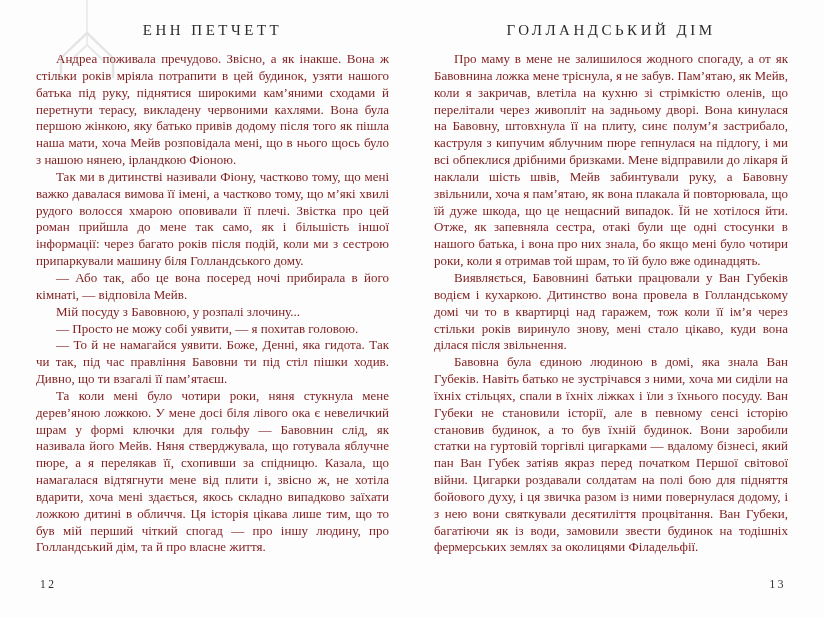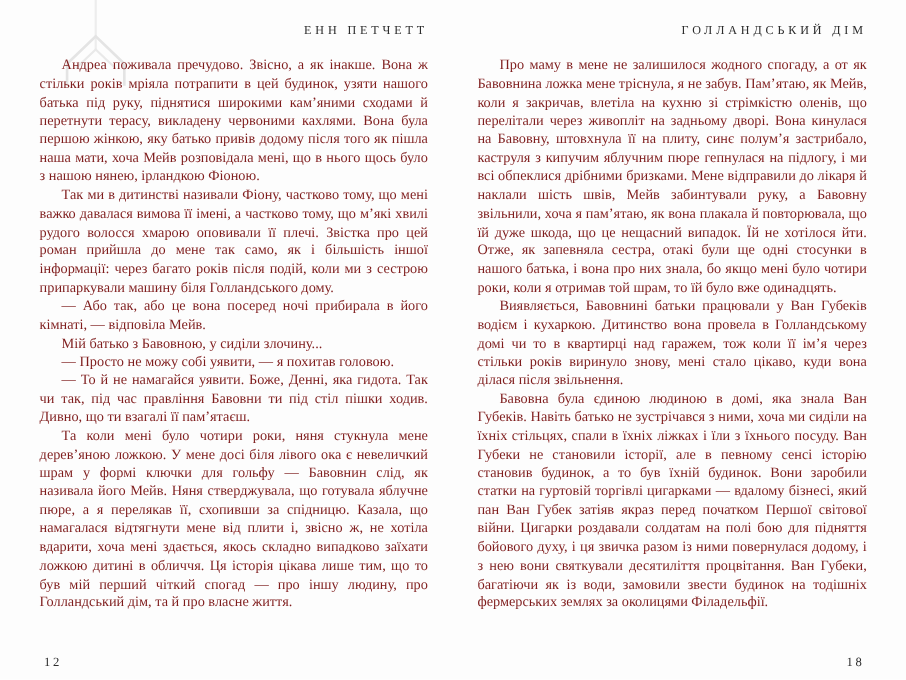--- a/index.html
+++ b/index.html
@@ -7,32 +7,32 @@
     position:relative; width:824px; height:618px;
     background:#fdfdfd; overflow:hidden;
     font-family:"Liberation Serif","DejaVu Serif",serif;
     color:#1f1f1f;
   }
   .page { position:absolute; top:0; height:618px; }
   .page-left  { left:36px;  width:353px; }
   .page-right { left:434px; width:354px; }
   .running-head {
     position:absolute; top:22px; left:0; width:100%;
-    text-align:right; font-size:11px; letter-spacing:3.5px;
+    text-align:center; font-size:15px; letter-spacing:3.5px;
     color:#2c2c2c; white-space:nowrap;
   }
   .page-text {
     position:absolute; top:51px; left:0; right:0;
     text-align:justify; font-size:13px; line-height:16.85px;
     color:#7f1d1d;
   }
   p.para { margin:0; text-indent:20px; }
   .italic { }
   .pagenum {
-    position:absolute; bottom:10px; font-size:11.5px;
+    position:absolute; bottom:28px; font-size:11.5px;
     letter-spacing:2.5px; color:#2c2c2c;text-align:center;
   }
   .pagenum-left  { left:4px; }
   .pagenum-right { right:2px; }
   .watermark { position:absolute; left:58px; top:28px; pointer-events:none; }
   .watermark-ribbon {
     position:absolute; left:86px; top:0; width:2px; height:46px;
     background:#ededed; pointer-events:none;
   }
 </style>
@@ -48,31 +48,31 @@
     <line x1="55" y1="30" x2="55" y2="50" stroke="#e4e4e4" stroke-width="2.4"></line>
     <polyline points="11,34 29,17 47,34" fill="none" stroke="#e9e9e9" stroke-width="2"></polyline>
   </svg>
 
   <div class="page page-left">
     <div class="running-head">ЕНН ПЕТЧЕТТ</div>
     <div class="page-text">
         <p class="para indent"><span>Андреа поживала пречудово. Звісно, а як інакше. Вона ж стільки років мріяла потрапити в цей будинок, узяти нашого батька під руку, піднятися широкими кам’яними сходами й перетнути терасу, викладену червоними кахлями. Вона була першою жінкою, яку батько привів додому після того як пішла наша мати, хоча Мейв розповідала мені, що в нього щось було з нашою нянею, ірландкою Фіоною.</span></p>
         <p class="para indent"><span>Так ми в дитинстві називали Фіону, частково тому, що мені важко давалася вимова її імені, а частково тому, що м’які хвилі рудого волосся хмарою оповивали її плечі. Звістка про цей роман прийшла до мене так само, як і більшість іншої інформації: через багато років після подій, коли ми з сестрою припаркували машину біля Голландського дому.</span></p>
         <p class="para indent"><span>— Або так, або це вона посеред ночі прибирала в його кімнаті, — відповіла Мейв.</span></p>
-        <p class="para indent"><span>Мій батько з Бавовною, у сиділи злочину...</span></p>
+        <p class="para indent"><span>Мій посуду з Бавовною, у розпалі злочину...</span></p>
         <p class="para indent"><span>— Просто не можу собі уявити, — я похитав головою.</span></p>
         <p class="para indent"><span>— То й не намагайся </span><span class="italic">уявити</span><span>. Боже, Денні, яка гидота. Так чи так, під час правління Бавовни ти під стіл пішки ходив. Дивно, що ти взагалі її пам’ятаєш.</span></p>
         <p class="para indent"><span>Та коли мені було чотири роки, няня стукнула мене дерев’яною ложкою. У мене досі біля лівого ока є невеличкий шрам у формі ключки для гольфу — Бавовнин слід, як називала його Мейв. Няня стверджувала, що готувала яблучне пюре, а я перелякав її, схопивши за спідницю. Казала, що намагалася відтягнути мене від плити і, звісно ж, не хотіла вдарити, хоча мені здається, якось складно випадково заїхати ложкою дитині в обличчя. Ця історія цікава лише тим, що то був мій перший чіткий спогад — про іншу людину, про Голландський дім, та й про власне життя.</span></p>
       </div>
     <div class="pagenum pagenum-left">12</div>
   </div>
 
   <div class="page page-right">
     <div class="running-head">ГОЛЛАНДСЬКИЙ ДІМ</div>
     <div class="page-text">
         <p class="para indent"><span>Про маму в мене не залишилося жодного спогаду, а от як Бавовнина ложка мене тріснула, я не забув. Пам’ятаю, як Мейв, коли я закричав, влетіла на кухню зі стрімкістю оленів, що перелітали через живопліт на задньому дворі. Вона кинулася на Бавовну, штовхнула її на плиту, синє полум’я застрибало, каструля з кипучим яблучним пюре гепнулася на підлогу, і ми всі обпеклися дрібними бризками. Мене відправили до лікаря й наклали шість швів, Мейв забинтували руку, а Бавовну звільнили, хоча я пам’ятаю, як вона плакала й повторювала, що їй дуже шкода, що це нещасний випадок. Їй не хотілося йти. Отже, як запевняла сестра, отакі були ще одні стосунки в нашого батька, і вона про них знала, бо якщо мені було чотири роки, коли я отримав той шрам, то їй було вже одинадцять.</span></p>
         <p class="para indent"><span>Виявляється, Бавовнині батьки працювали у Ван Губеків водієм і кухаркою. Дитинство вона провела в Голландському домі чи то в квартирці над гаражем, тож коли її ім’я через стільки років виринуло знову, мені стало цікаво, куди вона ділася після звільнення.</span></p>
         <p class="para indent"><span>Бавовна була єдиною людиною в домі, яка знала Ван Губеків. Навіть батько не зустрічався з ними, хоча ми сиділи на їхніх стільцях, спали в їхніх ліжках і їли з їхнього посуду. Ван Губеки не становили історії, але в певному сенсі історію становив будинок, а то був їхній будинок. Вони заробили статки на гуртовій торгівлі цигарками — вдалому бізнесі, який пан Ван Губек затіяв якраз перед початком Першої світової війни. Цигарки роздавали солдатам на полі бою для підняття бойового духу, і ця звичка разом із ними повернулася додому, і з нею вони святкували десятиліття процвітання. Ван Губеки, багатіючи як із води, замовили звести будинок на тодішніх фермерських землях за околицями Філадельфії.</span></p>
       </div>
-    <div class="pagenum pagenum-right">18</div>
+    <div class="pagenum pagenum-right">13</div>
   </div>
 
 </div>
 
 </body></html>

